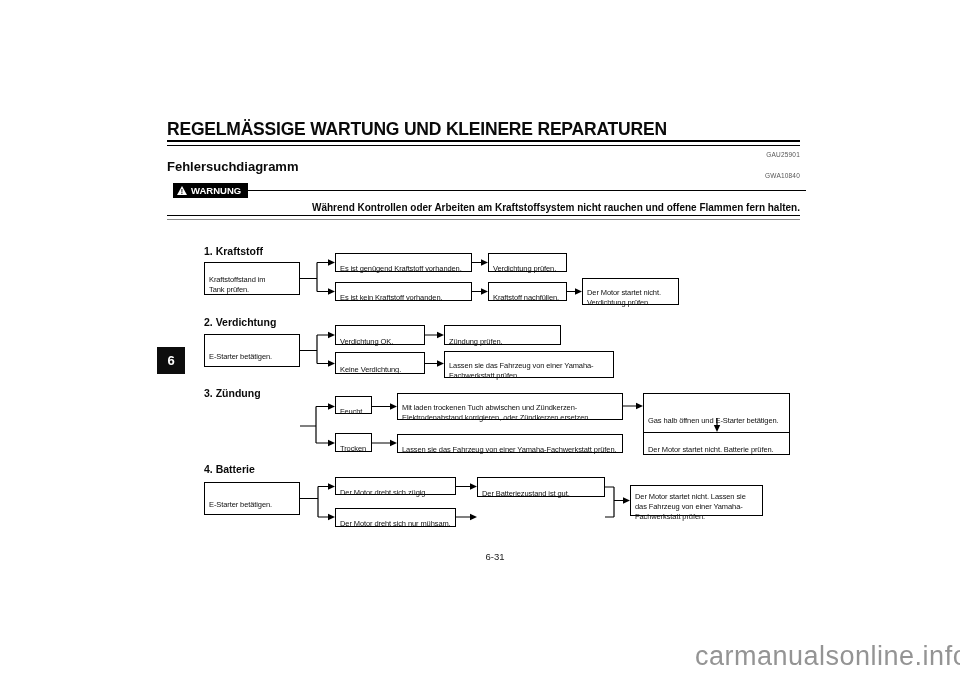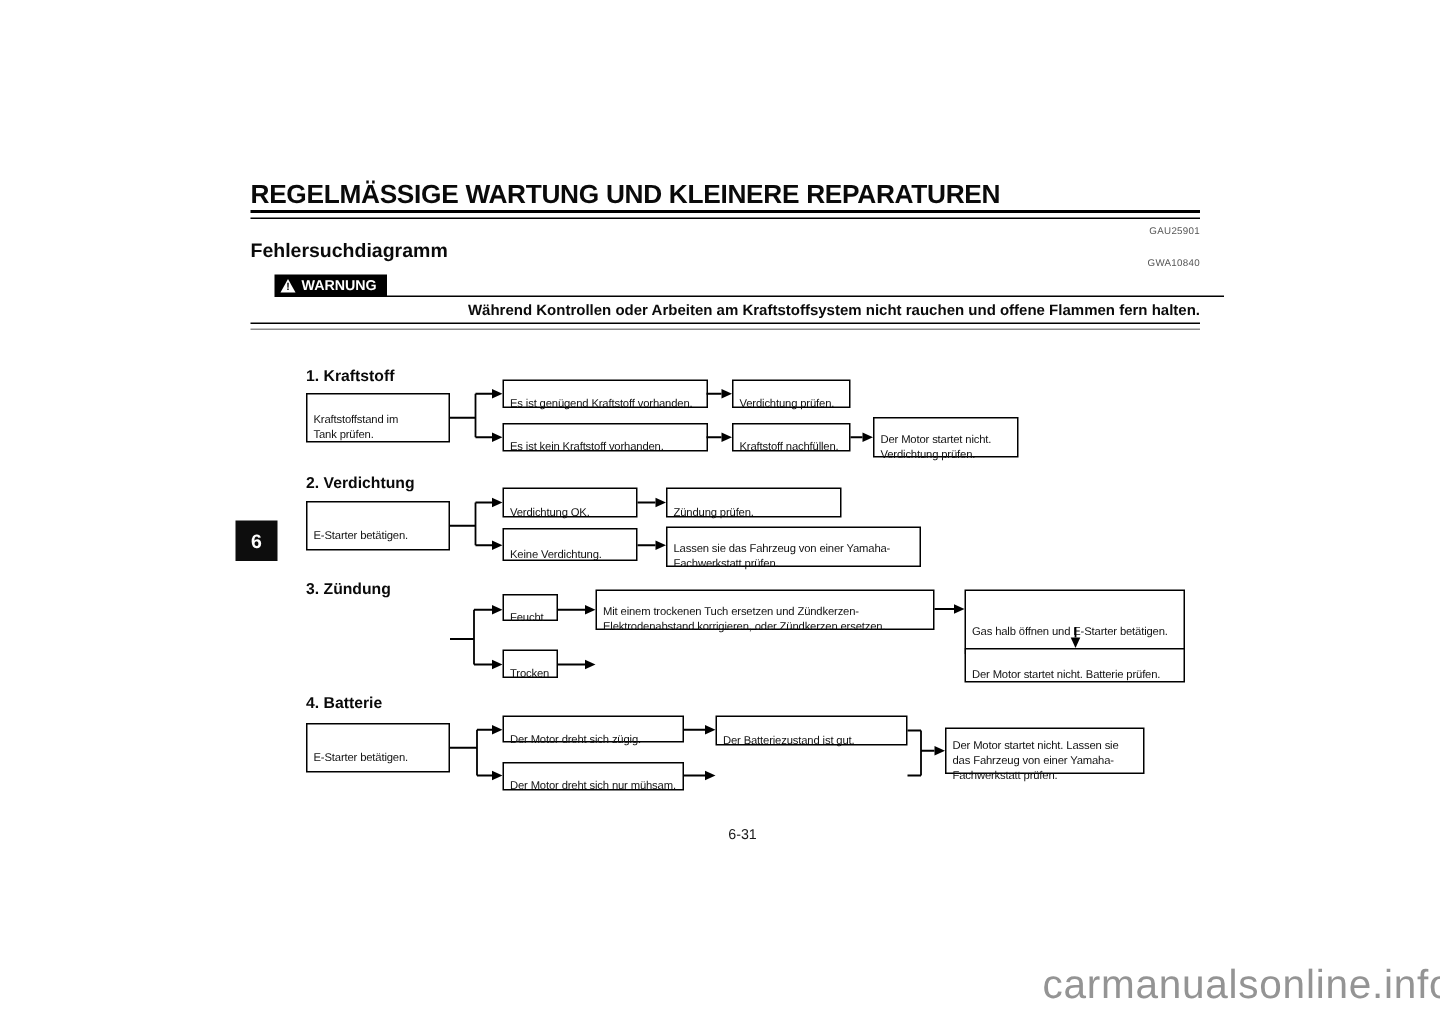--- a/index.html
+++ b/index.html
@@ -6,21 +6,21 @@
   .page{position:relative;width:960px;height:678px;background:#fff;overflow:hidden;
         font-family:Liberation Sans, sans-serif;color:#111;margin-left:17px;}
   .hdr-title{position:absolute;left:150px;top:119px;font-size:17.5px;font-weight:bold;
              letter-spacing:-0.2px;white-space:nowrap;color:#0a0a0a;}
   .hdr-rule{position:absolute;left:150px;top:140px;width:633px;height:3px;
             border-top:2px solid #000;border-bottom:1.5px solid #000;}
   .code{position:absolute;right:177px;font-size:6.5px;color:#555;letter-spacing:0.2px;}
   .code1{top:151px;}
   .code2{top:172px;}
   .subhead{position:absolute;left:150px;top:159px;font-size:13px;font-weight:bold;color:#0a0a0a;}
-  .warn-row{position:absolute;left:166px;top:183px;width:633px;display:flex;align-items:flex-end;}
+  .warn-row{position:absolute;left:156px;top:183px;width:633px;display:flex;align-items:center;}
   .warn-chip{display:inline-flex;align-items:center;gap:4px;background:#000;color:#fff;
              height:15px;padding:0 7px 0 4px;font-size:9.5px;font-weight:bold;}
   .warn-tri{position:relative;display:inline-block;width:0;height:0;
             border-left:5px solid transparent;border-right:5px solid transparent;
             border-bottom:9px solid #fff;}
   .warn-ex{position:absolute;left:-2px;top:1px;width:4px;text-align:center;
            font-size:7px;font-weight:bold;color:#000;line-height:9px;}
   .warn-line{flex:1;border-bottom:1.5px solid #000;height:0;margin-bottom:0;}
   .warn-text{position:absolute;left:150px;top:202px;width:633px;font-size:10px;
              font-weight:bold;color:#0a0a0a;text-align:right;}
@@ -100,28 +100,31 @@
   <div class="fbox" style="left:427px;top:351px;width:170px;height:27px">
       <span class="ft">Lassen sie das Fahrzeug von einer Yamaha-
 Fachwerkstatt prüfen.</span>
     </div>
 
   <div class="sec-title" style="left:187px;top:387px">3. Zündung</div>
   <div class="fbox" style="left:318px;top:396px;width:37px;height:18px">
       <span class="ft">Feucht</span>
     </div>
   <div class="fbox" style="left:380px;top:393px;width:226px;height:27px">
-      <span class="ft">Mit einem trockenen Tuch ersetzen und Zündkerzen-
+      <span class="ft">Mit laden trockenen Tuch abwischen und Zündkerzen-
 Elektrodenabstand korrigieren, oder Zündkerzen ersetzen.</span>
     </div>
   <div class="fbox" style="left:626px;top:393px;width:147px;height:43px">
       <span class="ft">Gas halb öffnen und E-Starter betätigen.</span>
     </div>
   <div class="fbox" style="left:318px;top:433px;width:37px;height:19px">
       <span class="ft">Trocken</span>
+    </div>
+  <div class="fbox" style="left:380px;top:434px;width:226px;height:19px">
+      <span class="ft">Lassen sie das Fahrzeug von einer Yamaha-Fachwerkstatt prüfen.</span>
     </div>
   <div class="fbox" style="left:626px;top:432px;width:147px;height:23px">
       <span class="ft">Der Motor startet nicht. Batterie prüfen.</span>
     </div>
 
   <div class="sec-title" style="left:187px;top:463px">4. Batterie</div>
   <div class="fbox" style="left:187px;top:482px;width:96px;height:33px">
       <span class="ft">E-Starter betätigen.</span>
     </div>
   <div class="fbox" style="left:318px;top:477px;width:121px;height:18px">

